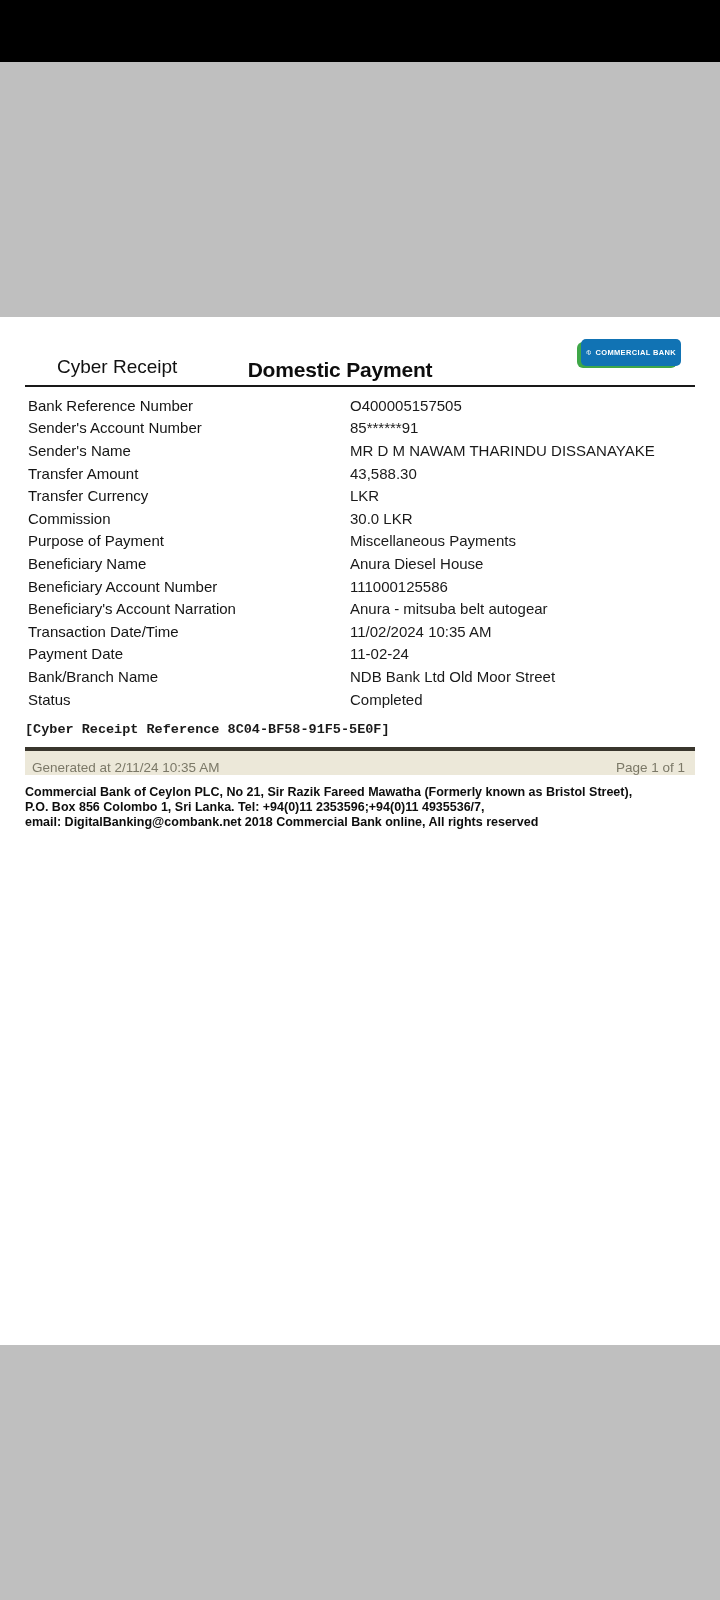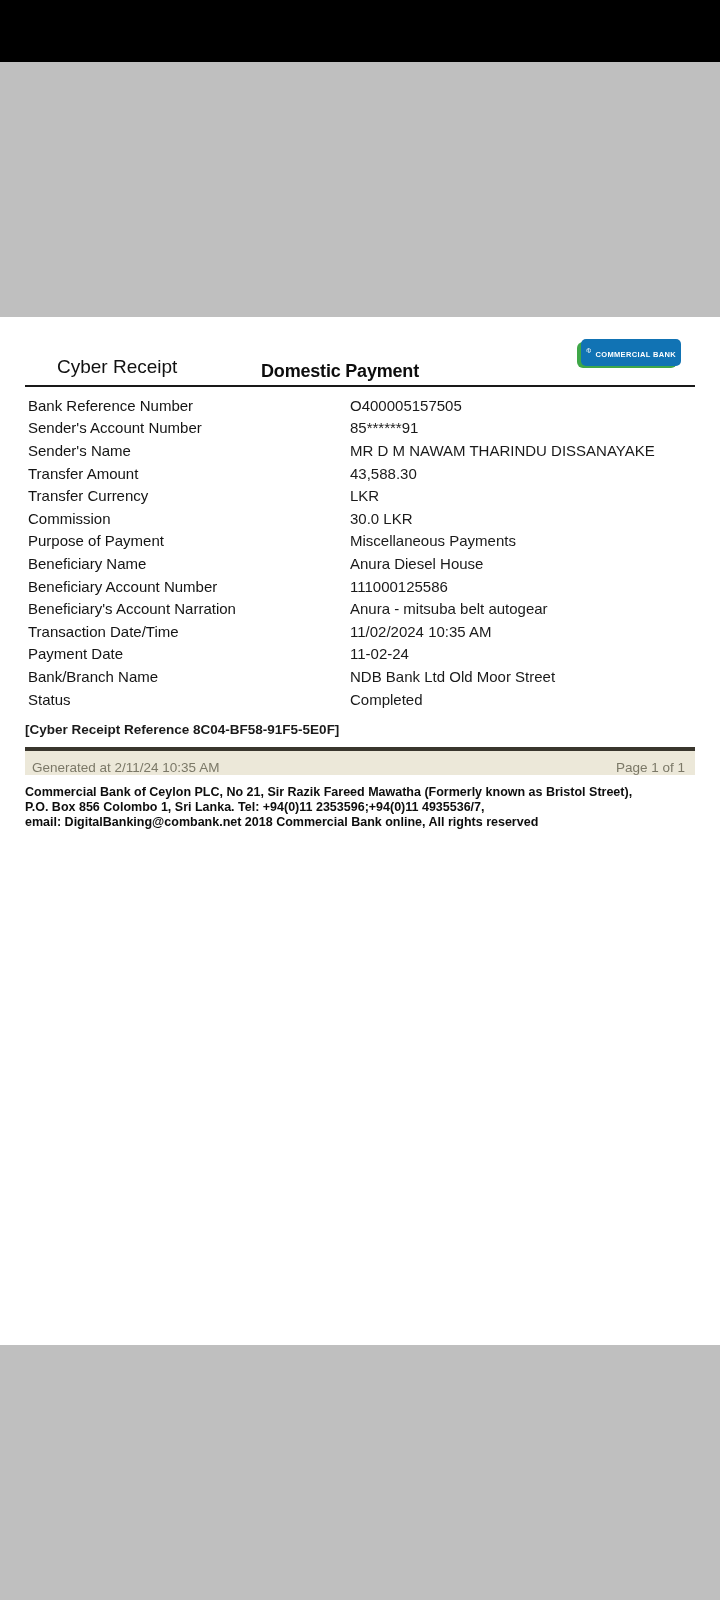--- a/index.html
+++ b/index.html
@@ -52,21 +52,21 @@
     bottom: 7px;
     font-size: 19px;
     color: #111111;
   }
   .receipt-title {
     position: absolute;
     left: 0;
     right: 40px;
     bottom: 3px;
     text-align: center;
-    font-size: 18px;
+    font-size: 21px;
     font-weight: 700;
     letter-spacing: -0.2px;
     color: #0d0d0d;
   }
   .bank-logo {
     position: absolute;
     right: 14px;
     top: 22px;
     width: 100px;
     height: 28px;
@@ -82,22 +82,22 @@
   }
   .bank-logo .logo-blue {
     position: absolute;
     left: 0;
     top: 0;
     width: 100px;
     height: 27px;
     background: var(--logo-blue, #1173b4);
     border-radius: 5px;
     display: flex;
-    align-items: flex-end;
-    padding: 7px 5px;
+    align-items: center;
+    padding: 13px 5px;
     box-sizing: border-box;
     gap: 4px;
   }
   .bank-logo .logo-text {
     color: #ffffff;
     font-size: 7.5px;
     font-weight: 700;
     letter-spacing: 0.35px;
     white-space: nowrap;
   }
@@ -122,20 +122,21 @@
   .field-value {
     color: #1a1a1a;
     white-space: nowrap;
   }
   
   .reference-line {
     margin-top: 12px;
     font-size: 13.5px;
     font-weight: 700;
     color: #1a1a1a;
+    font-family: Liberation Mono, monospace;
   }
   .generated-bar {
     margin-top: 10px;
     border-top: 4px solid var(--bar-rule, #39362d);
     background: var(--bar-beige, #ece8d9);
     height: 24px;
     display: flex;
     justify-content: space-between;
     align-items: flex-end;
     padding: 0 10px 0 7px;

